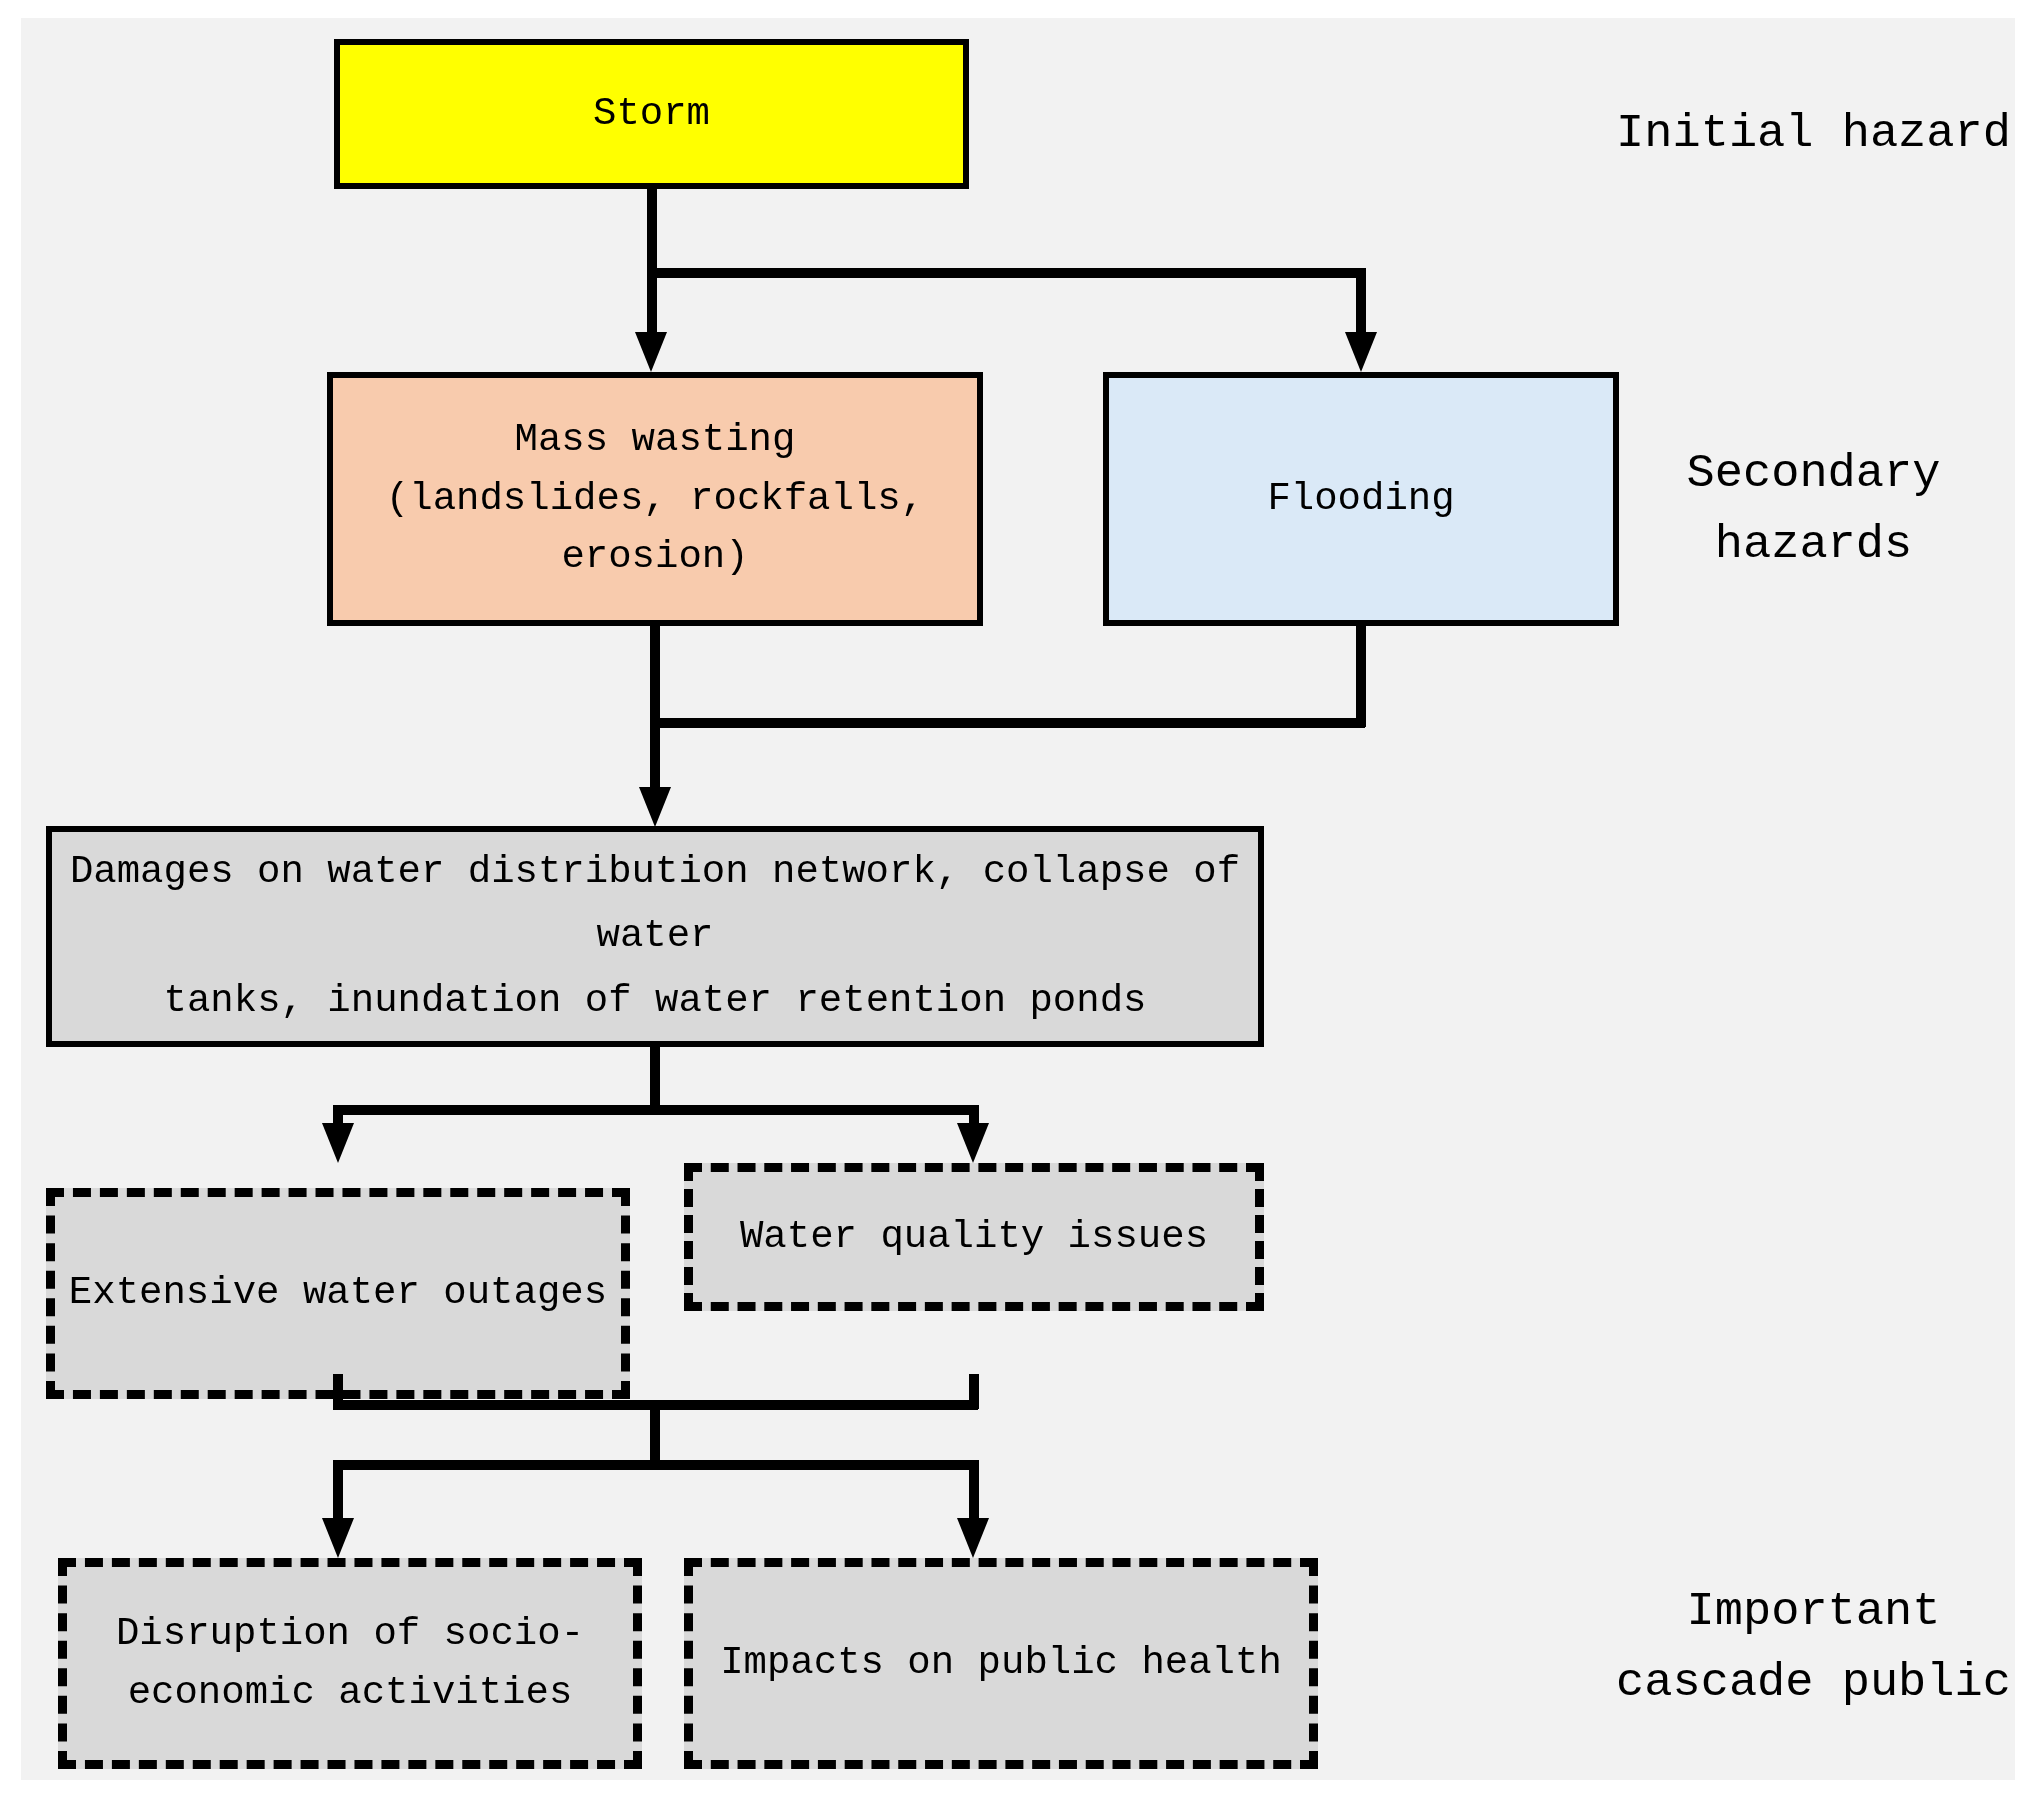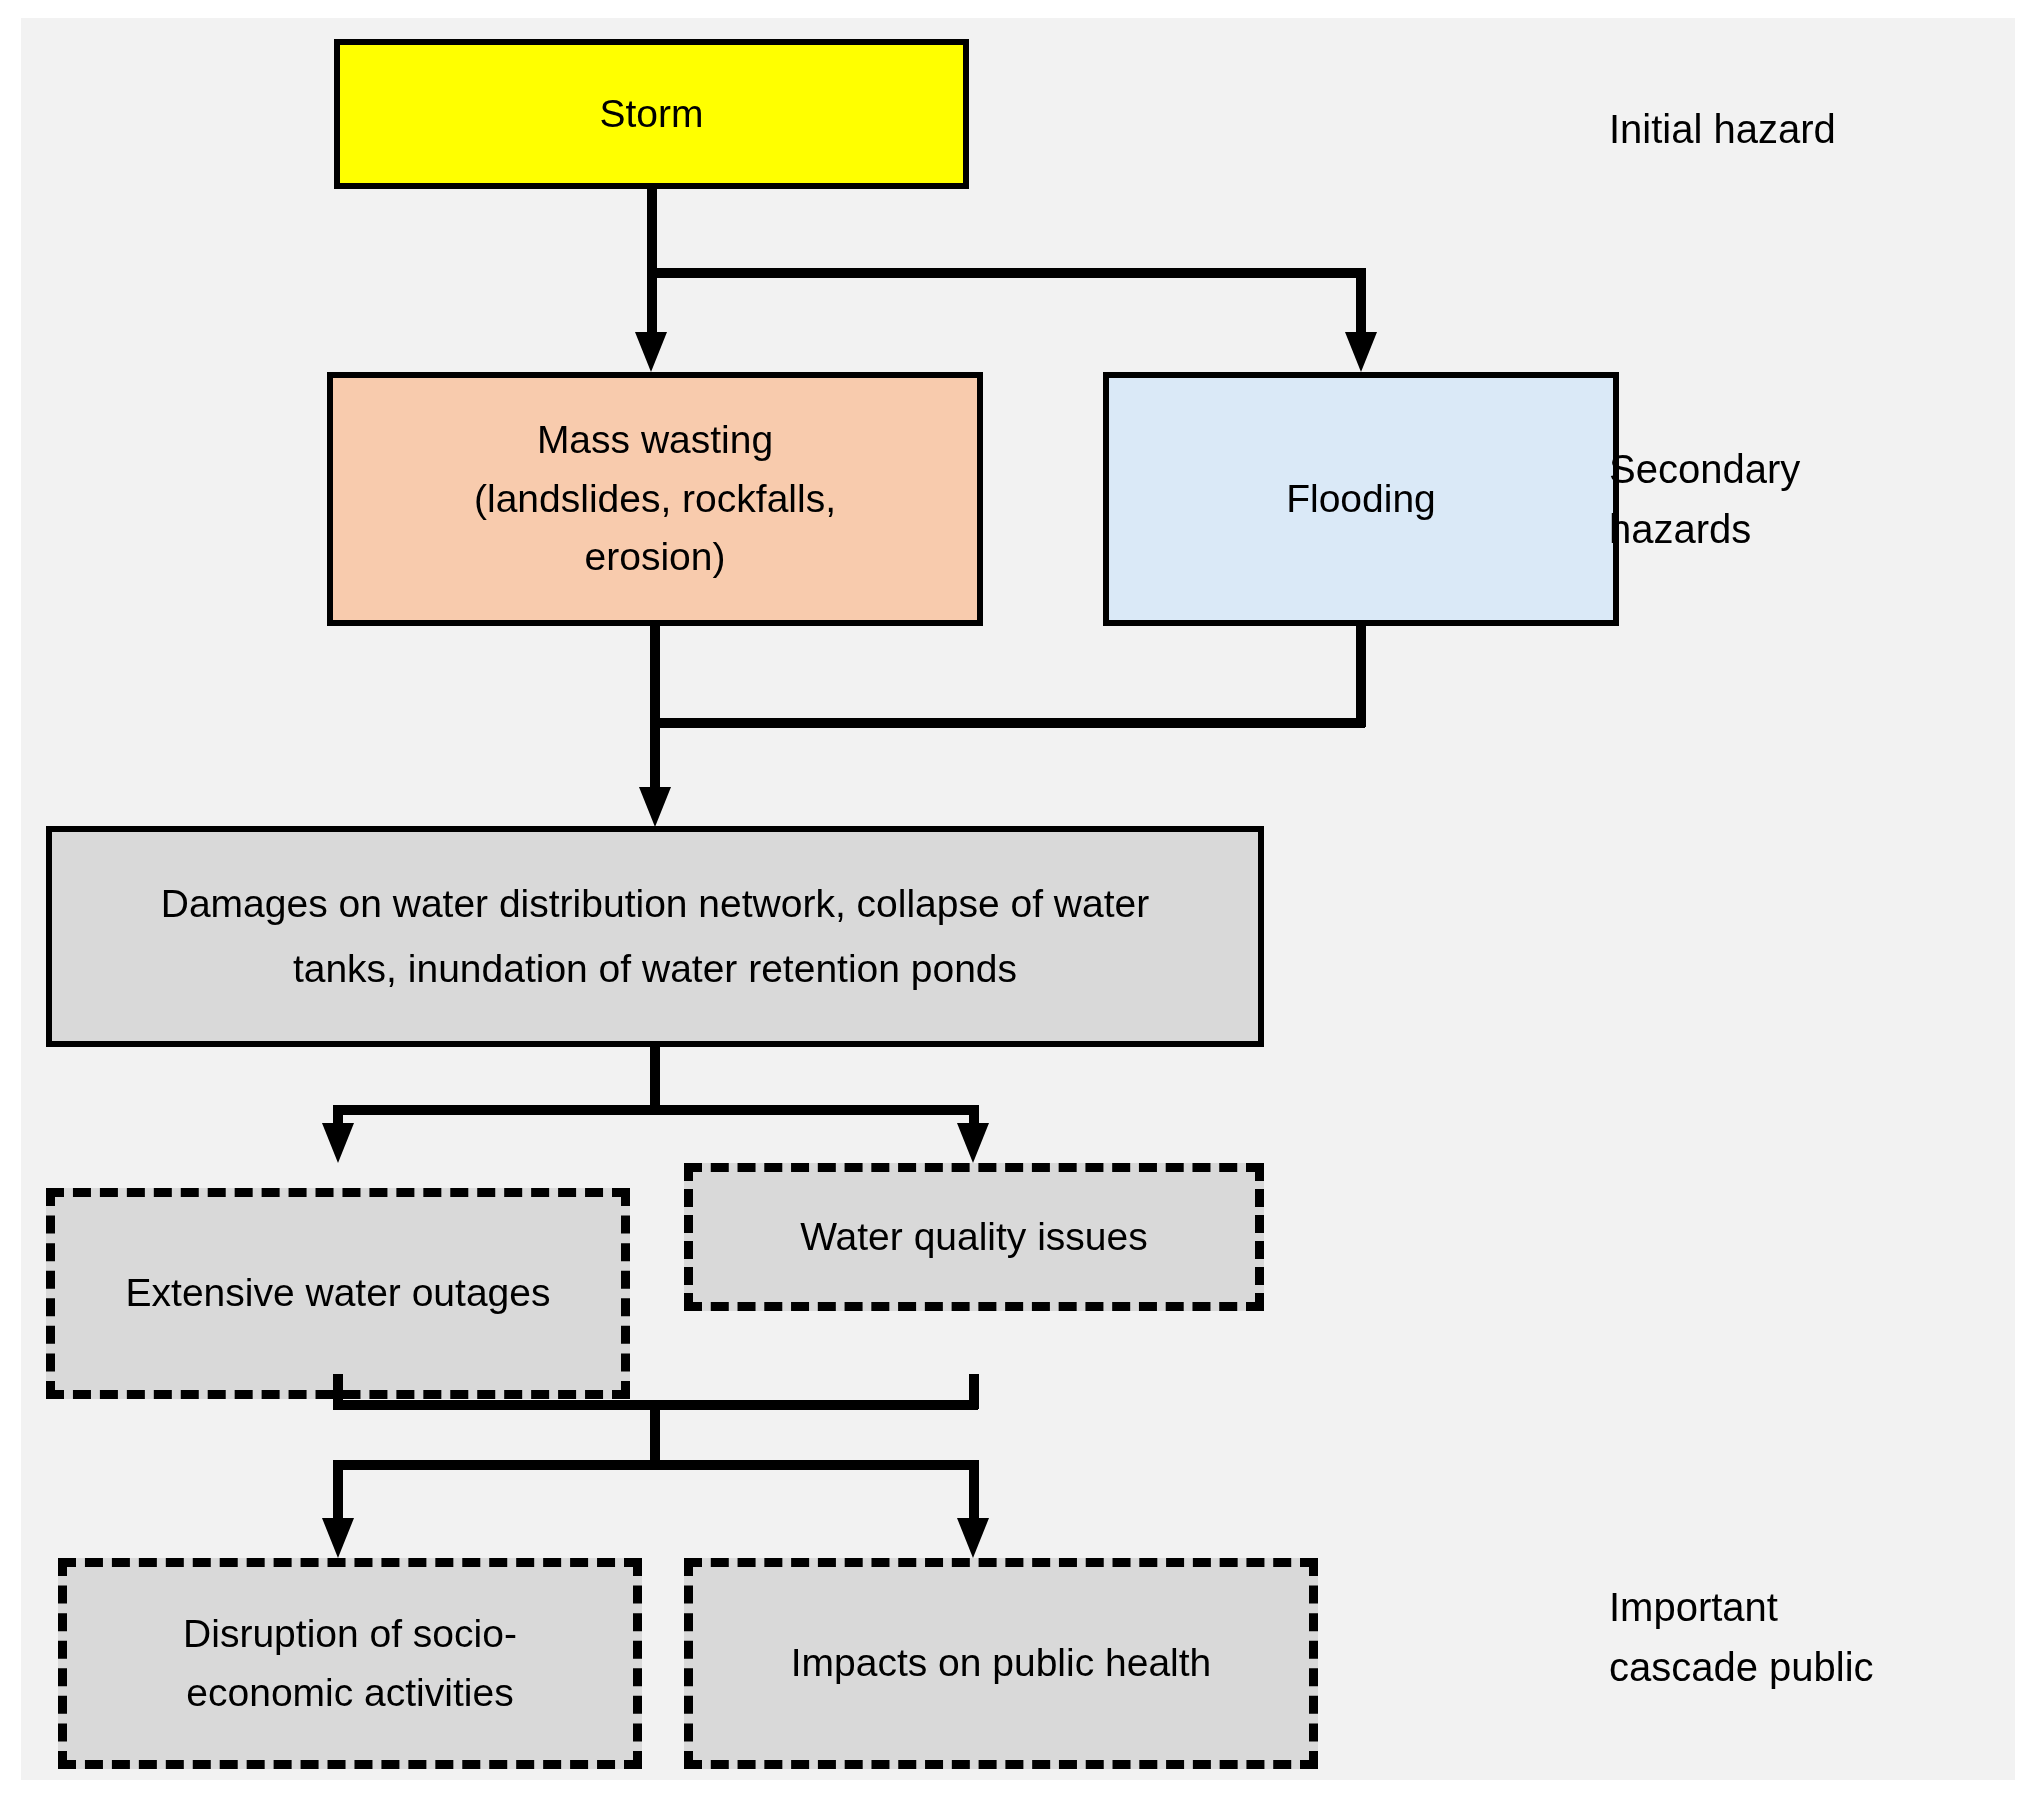--- a/index.html
+++ b/index.html
@@ -1,39 +1,40 @@
 <!DOCTYPE html>
 <html style="font-size:11px"><head>
 <meta charset="utf-8">
 <style>
   html,body{margin:0;padding:0;background:#ffffff;}
   #stage{
     position:relative;
     width:2035px;height:1797px;
     background:#ffffff;
-    font-family:Liberation Sans, sans-serif;
+    font-family:Liberation Mono, monospace;
     color:#000;
     overflow:hidden;
   }
   #canvas-bg{
     position:absolute;left:20.5px;top:17.7px;width:1994px;height:1762px;
   }
   .node{
     position:absolute;
     display:flex;align-items:center;justify-content:center;
     text-align:center;
     box-sizing:border-box;
     font-size:39px;line-height:1.5;
     white-space:pre-line;
   }
   .solid{border:6.1px solid #000;}
   .dashed{border:9.5px dashed #000;}
   .stage-label{
     position:absolute;
-    font-size:40px;line-height:1.5;
+    text-align:center;
+    font-size:47px;line-height:1.5;
     white-space:pre-line;
   }
   .h-line,.v-line{position:absolute;background:#000;}
   .arrow-down{
     position:absolute;width:0;height:0;
     border-left:16.4px solid transparent;
     border-right:16.4px solid transparent;
     border-top:40px solid #000;
   }
   .damages-text{line-height:1.65;}

